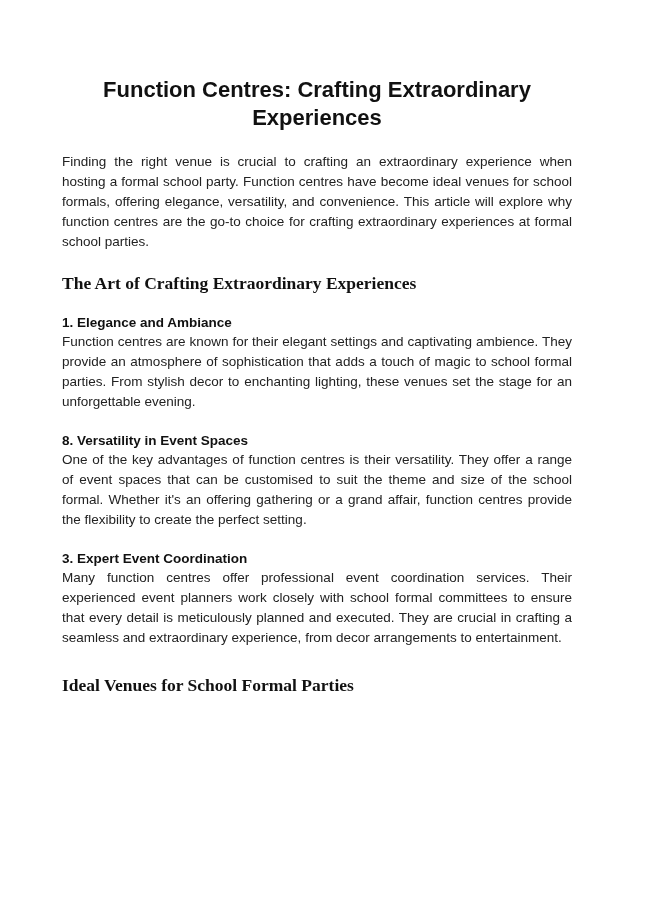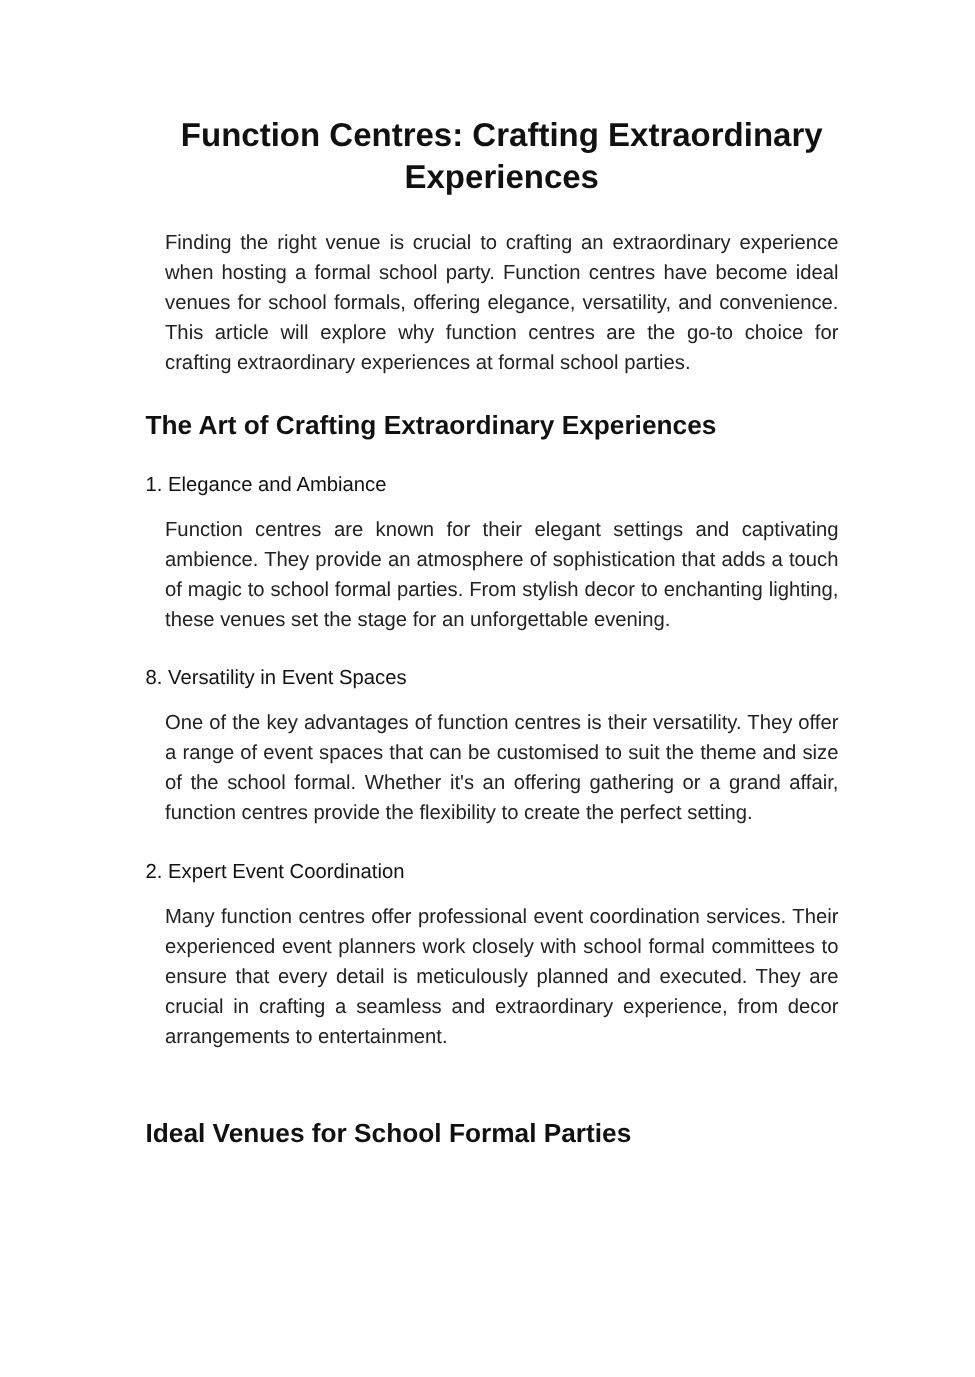--- a/index.html
+++ b/index.html
@@ -11,50 +11,51 @@
     width: 650px;
     height: 918px;
     font-family: "Liberation Sans", sans-serif;
     color: #1f1f1f;
     overflow: hidden;
   }
   .page {
     box-sizing: border-box;
     width: 650px;
     height: 918px;
-    padding: 76px 78px 0 97px;
+    padding: 76px 78px 0 62px;
     background: #ffffff;
   }
   h1.doc-title {
     font-size: 22px;
     font-weight: bold;
     line-height: 28px;
     text-align: center;
     margin: 0 0 20px 0;
     color: #111111;
   }
   p.body-text {
     font-size: 13.5px;
     line-height: 20px;
     text-align: justify;
-    margin: 13px;
+    margin: 0;
     color: #222222;
   }
   h2.section-heading {
     font-size: 17.5px;
     font-weight: bold;
     margin: 21px 0 2px 0;
     color: #111111;
+    font-family: Liberation Serif, serif;
   }
   h2.section-heading.major-gap {
-    margin-top: 44px;
+    margin-top: 27px;
   }
   h3.sub-heading {
     font-size: 13.5px;
-    font-weight: normal;
+    font-weight: bold;
     margin: 21px 0 2px 0;
     color: #111111;
   }
 </style>
 </head>
 <body>
 
 <div class="page">
 
   <h1 class="doc-title">Function Centres: Crafting Extraordinary Experiences</h1>
@@ -65,20 +66,20 @@
 
 
   <h3 class="sub-heading">1. Elegance and Ambiance</h3>
 
   <p class="body-text">Function centres are known for their elegant settings and captivating ambience. They provide an atmosphere of sophistication that adds a touch of magic to school formal parties. From stylish decor to enchanting lighting, these venues set the stage for an unforgettable evening.</p>
 
   <h3 class="sub-heading">8. Versatility in Event Spaces</h3>
 
   <p class="body-text">One of the key advantages of function centres is their versatility. They offer a range of event spaces that can be customised to suit the theme and size of the school formal. Whether it's an offering gathering or a grand affair, function centres provide the flexibility to create the perfect setting.</p>
 
-  <h3 class="sub-heading">2. Expert Event Coordination</h3>
+  <h3 class="sub-heading">3. Expert Event Coordination</h3>
 
   <p class="body-text">Many function centres offer professional event coordination services. Their experienced event planners work closely with school formal committees to ensure that every detail is meticulously planned and executed. They are crucial in crafting a seamless and extraordinary experience, from decor arrangements to entertainment.</p>
 
   <h2 class="section-heading major-gap">Ideal Venues for School Formal Parties</h2>
 
 
 </div>
 
 </body></html>

